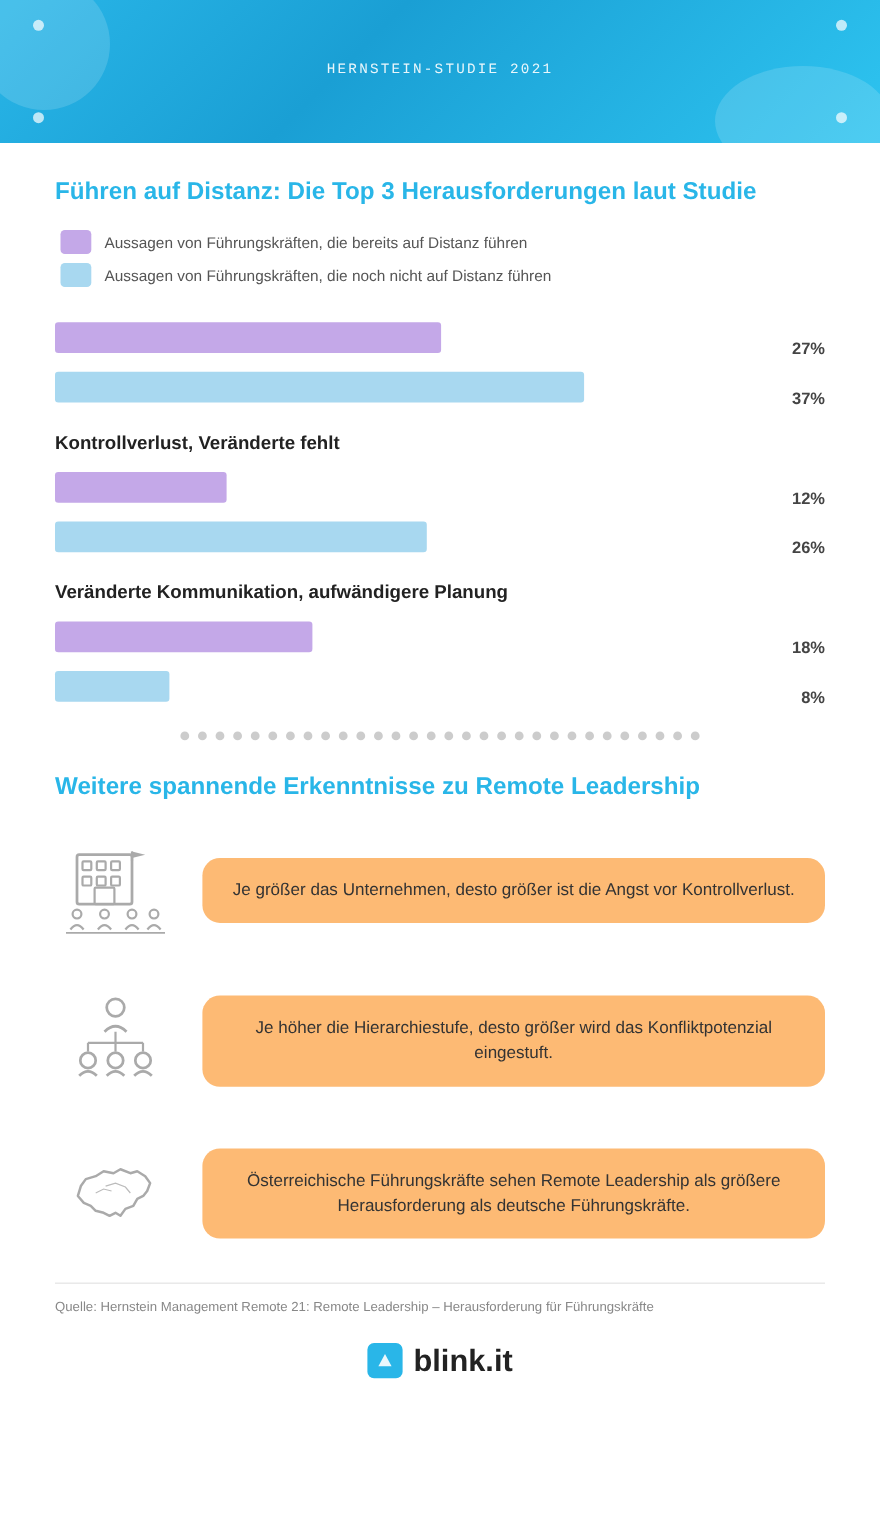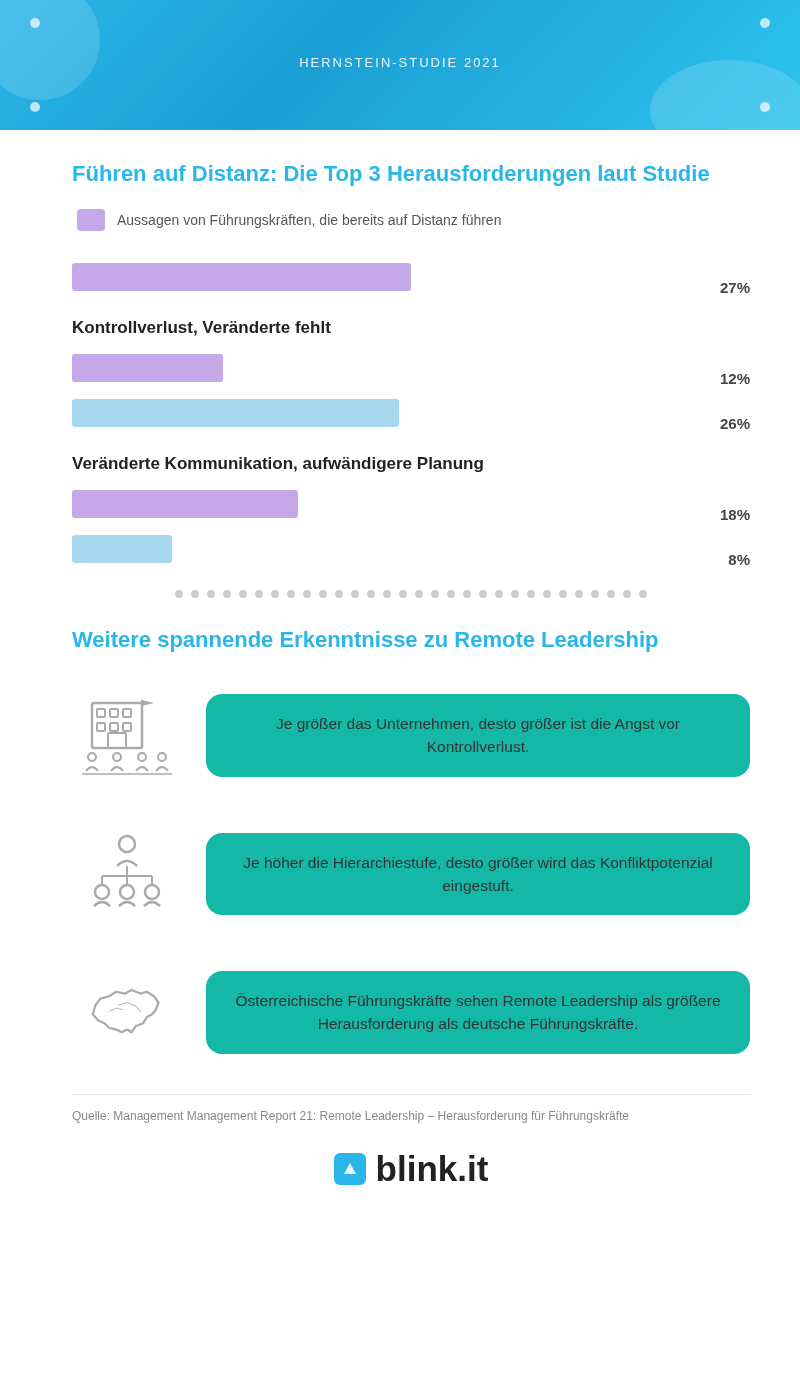--- a/index.html
+++ b/index.html
@@ -15,20 +15,21 @@
     .header {
       width: 100%;
       height: 130px;
       background: linear-gradient(135deg, #29b6e8 0%, #1a9fd4 40%, #2ec4f0 100%);
       display: flex;
       flex-direction: row;
       align-items: center;
       justify-content: center;
       position: relative;
       overflow: hidden;
+      font-family: Liberation Mono, monospace;
     }
     .header-blob-tl {
       position: absolute;
       top: -20px; left: -20px;
       width: 120px; height: 120px;
       background: rgba(255,255,255,0.15);
       border-radius: 50%;
     }
     .header-blob-br {
       position: absolute;
@@ -76,21 +77,21 @@
     .header-title {
       color: #ffffff;
       font-size: 36px;
       font-weight: 900;
       letter-spacing: 2px;
       text-transform: uppercase;
     }
 
     
     .main {
-      padding: 30px 50px 20px 72px;
+      padding: 30px 50px 20px 50px;
     }
 
     
     .section-title {
       color: #29b6e8;
       font-size: 22px;
       font-weight: 700;
       margin-bottom: 20px;
       line-height: 1.3;
     }
@@ -192,21 +193,21 @@
       display: flex;
       align-items: center;
       justify-content: center;
     }
     .info-icon svg {
       width: 90px;
       height: 80px;
     }
     .info-text-bubble {
       flex: 1;
-      background: #14b8a6;
+      background: #fdba74;
       border-radius: 16px;
       padding: 18px 22px;
       font-size: 15.5px;
       color: #333;
       line-height: 1.5;
       text-align: center;
     }
 
     
     .source {
@@ -230,21 +231,21 @@
       background: #29b6e8;
       border-radius: 6px;
       display: flex;
       align-items: center;
       justify-content: center;
     }
     .footer-logo-icon svg {
       width: 18px; height: 18px;
     }
     .footer-logo-text {
-      font-size: 35px;
+      font-size: 28px;
       font-weight: 900;
       color: #222;
     }
   </style>
 </head>
 <body>
 
 <div class="header">
   <div class="header-blob-tl"></div>
   <div class="header-blob-br"></div>
@@ -257,28 +258,38 @@
 
 <div class="main">
 
   <div class="section-title">Führen auf Distanz: Die Top 3 Herausforderungen laut Studie</div>
 
   <div class="legend">
     <div class="legend-item">
       <div class="legend-color legend-color-purple"></div>
       <span class="legend-text">Aussagen von Führungskräften, die bereits auf Distanz führen</span>
     </div>
+    <div class="legend-item">
+      <div class="legend-color legend-color-blue"></div>
+      <span class="legend-text">Aussagen von Führungskräften, die noch nicht auf Distanz führen</span>
+    </div>
   </div>
 
   <div class="chart-section">
     <div class="bar-row">
       <div class="bar-wrap">
         <div class="bar bar-purple" style="width: 54%;"></div>
       </div>
       <span class="bar-pct">27%</span>
+    </div>
+    <div class="bar-row">
+      <div class="bar-wrap">
+        <div class="bar bar-blue" style="width: 74%;"></div>
+      </div>
+      <span class="bar-pct">37%</span>
     </div>
   </div>
 
   <div class="chart-section">
     <div class="chart-label">Kontrollverlust, Veränderte fehlt</div>
     <div class="bar-row">
       <div class="bar-wrap">
         <div class="bar bar-purple" style="width: 24%;"></div>
       </div>
       <span class="bar-pct">12%</span>
@@ -412,21 +423,21 @@
         " stroke="#aaa" stroke-width="2.5" fill="none" stroke-linejoin="round"></path>
 
         <path d="M40,35 L50,32 L60,36 L65,42" stroke="#bbb" stroke-width="1.2" fill="none"></path>
         <path d="M30,42 L38,38 L46,40" stroke="#bbb" stroke-width="1.2" fill="none"></path>
       </svg>
     </div>
     <div class="info-text-bubble">Österreichische Führungskräfte sehen Remote Leadership als größere Herausforderung als deutsche Führungskräfte.</div>
   </div>
 
   <div class="source">
-    <span>Quelle: Management Management Report 21: Remote Leadership – Herausforderung für Führungskräfte</span>
+    <span>Quelle: Hernstein Management Remote 21: Remote Leadership – Herausforderung für Führungskräfte</span>
   </div>
 
   <div class="footer">
     <div class="footer-logo-icon">
       <svg viewBox="0 0 18 18" fill="none" xmlns="http://www.w3.org/2000/svg">
         <polygon points="3,14 9,3 15,14" fill="white" opacity="0.9"></polygon>
       </svg>
     </div>
     <span class="footer-logo-text">blink.it</span>
   </div>

